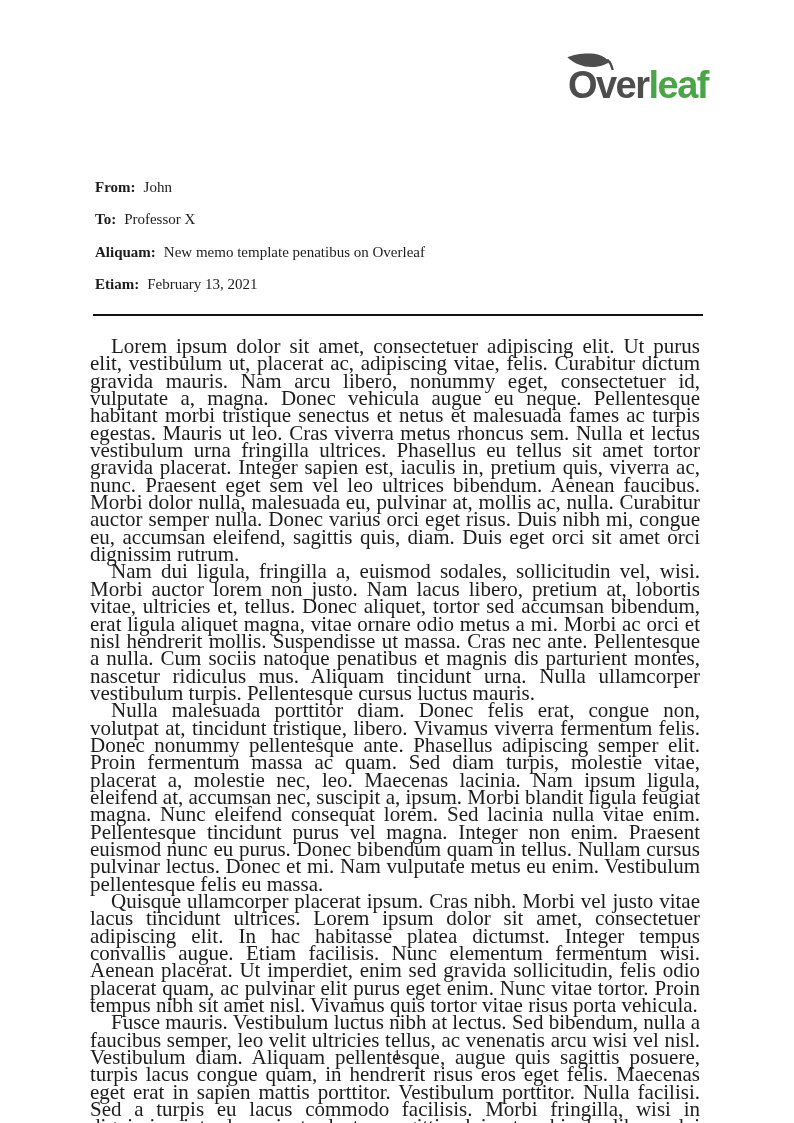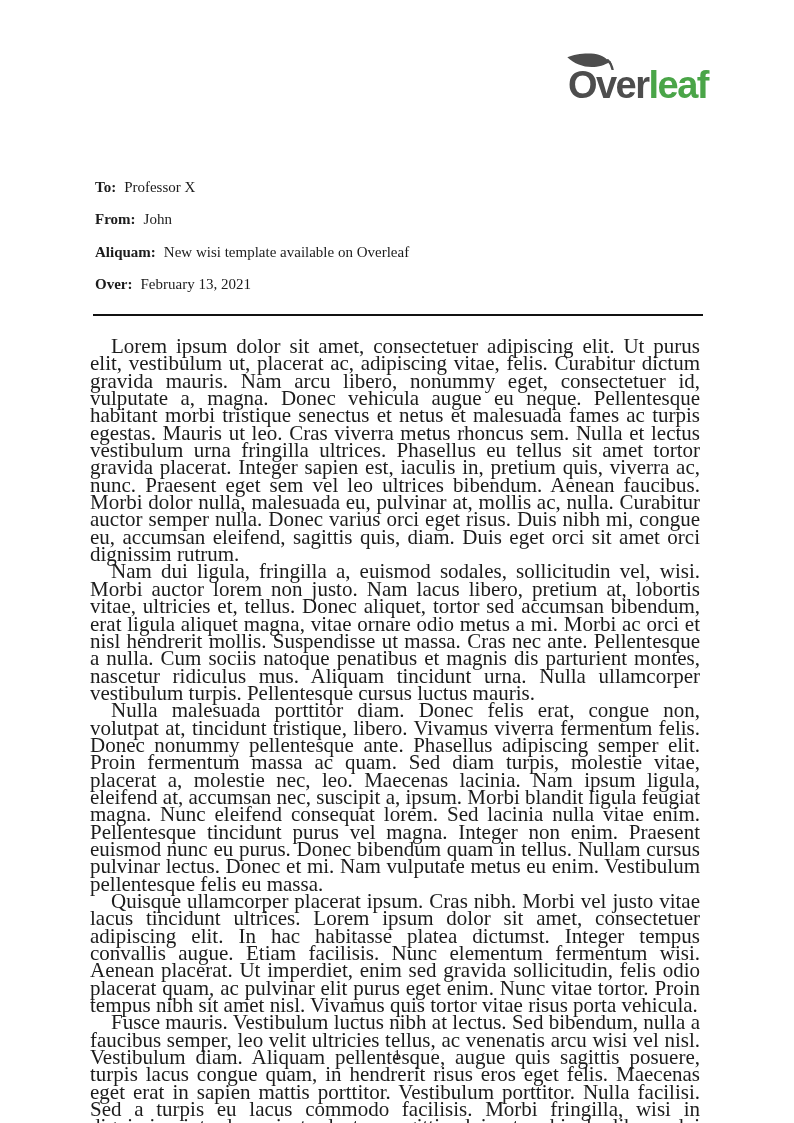--- a/index.html
+++ b/index.html
@@ -101,30 +101,30 @@
 
   <div class="logo">
     <span class="o-wrap"><svg class="leaf-icon" viewBox="0 0 52 18" aria-hidden="true">
           <path d="M50 18 C49 12 45 4.8 36 2.1 C27 -0.7 11 0.5 2 4.6 C10 12.2 20.5 15.6 30.5 14.8 C37.5 14.2 44.5 11.6 47.6 8.4 C49 11.4 49.7 14.4 50 18 Z" fill="#4d4d4d"></path>
           <path d="M50 18 C49.4 14.2 48 10.8 45 7.6" stroke="#4d4d4d" stroke-width="2.4" fill="none" stroke-linecap="round"></path>
         </svg><span class="logo-gray">Over</span></span><span class="logo-green">leaf</span>
   </div>
 
   <div class="memo-fields">
     <div class="memo-field">
+      <span class="label">From:</span><span class="value">John</span>
+    </div>
+    <div class="memo-field">
       <span class="label">To:</span><span class="value">Professor X</span>
     </div>
     <div class="memo-field">
-      <span class="label">From:</span><span class="value">John</span>
+      <span class="label">Aliquam:</span><span class="value">New memo template penatibus on Overleaf</span>
     </div>
     <div class="memo-field">
-      <span class="label">Aliquam:</span><span class="value">New wisi template available on Overleaf</span>
-    </div>
-    <div class="memo-field">
-      <span class="label">Over:</span><span class="value">February 13, 2021</span>
+      <span class="label">Etiam:</span><span class="value">February 13, 2021</span>
     </div>
   </div>
 
   <div class="rule"></div>
 
   <div class="memo-body">
     <p>Lorem ipsum dolor sit amet, consectetuer adipiscing elit. Ut purus elit, vestibulum ut, placerat ac, adipiscing vitae, felis. Curabitur dictum gravida mauris. Nam arcu libero, nonummy eget, consectetuer id, vulputate a, magna. Donec vehicula augue eu neque. Pellentesque habitant morbi tristique senectus et netus et malesuada fames ac turpis egestas. Mauris ut leo. Cras viverra metus rhoncus sem. Nulla et lectus vestibulum urna fringilla ultrices. Phasellus eu tellus sit amet tortor gravida placerat. Integer sapien est, iaculis in, pretium quis, viverra ac, nunc. Praesent eget sem vel leo ultrices bibendum. Aenean faucibus. Morbi dolor nulla, malesuada eu, pulvinar at, mollis ac, nulla. Curabitur auctor semper nulla. Donec varius orci eget risus. Duis nibh mi, congue eu, accumsan eleifend, sagittis quis, diam. Duis eget orci sit amet orci dignissim rutrum.</p>
     <p>Nam dui ligula, fringilla a, euismod sodales, sollicitudin vel, wisi. Morbi auctor lorem non justo. Nam lacus libero, pretium at, lobortis vitae, ultricies et, tellus. Donec aliquet, tortor sed accumsan bibendum, erat ligula aliquet magna, vitae ornare odio metus a mi. Morbi ac orci et nisl hendrerit mollis. Suspendisse ut massa. Cras nec ante. Pellentesque a nulla. Cum sociis natoque penatibus et magnis dis parturient montes, nascetur ridiculus mus. Aliquam tincidunt urna. Nulla ullamcorper vestibulum turpis. Pellentesque cursus luctus mauris.</p>
     <p>Nulla malesuada porttitor diam. Donec felis erat, congue non, volutpat at, tincidunt tristique, libero. Vivamus viverra fermentum felis. Donec nonummy pellentesque ante. Phasellus adipiscing semper elit. Proin fermentum massa ac quam. Sed diam turpis, molestie vitae, placerat a, molestie nec, leo. Maecenas lacinia. Nam ipsum ligula, eleifend at, accumsan nec, suscipit a, ipsum. Morbi blandit ligula feugiat magna. Nunc eleifend consequat lorem. Sed lacinia nulla vitae enim. Pellentesque tincidunt purus vel magna. Integer non enim. Praesent euismod nunc eu purus. Donec bibendum quam in tellus. Nullam cursus pulvinar lectus. Donec et mi. Nam vulputate metus eu enim. Vestibulum pellentesque felis eu massa.</p>
     <p>Quisque ullamcorper placerat ipsum. Cras nibh. Morbi vel justo vitae lacus tincidunt ultrices. Lorem ipsum dolor sit amet, consectetuer adipiscing elit. In hac habitasse platea dictumst. Integer tempus convallis augue. Etiam facilisis. Nunc elementum fermentum wisi. Aenean placerat. Ut imperdiet, enim sed gravida sollicitudin, felis odio placerat quam, ac pulvinar elit purus eget enim. Nunc vitae tortor. Proin tempus nibh sit amet nisl. Vivamus quis tortor vitae risus porta vehicula.</p>

